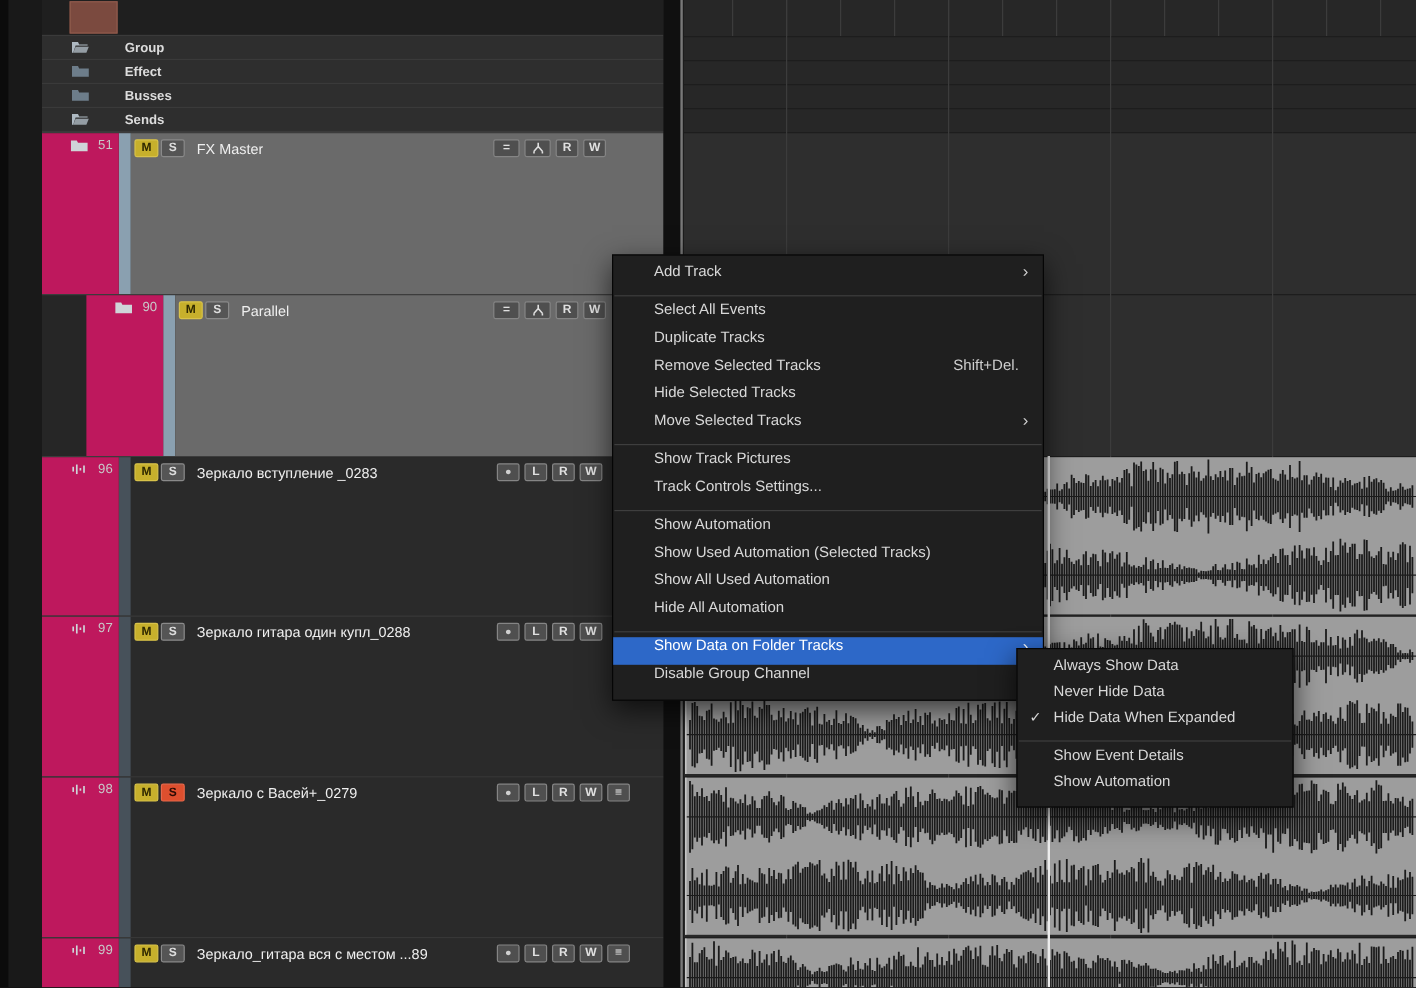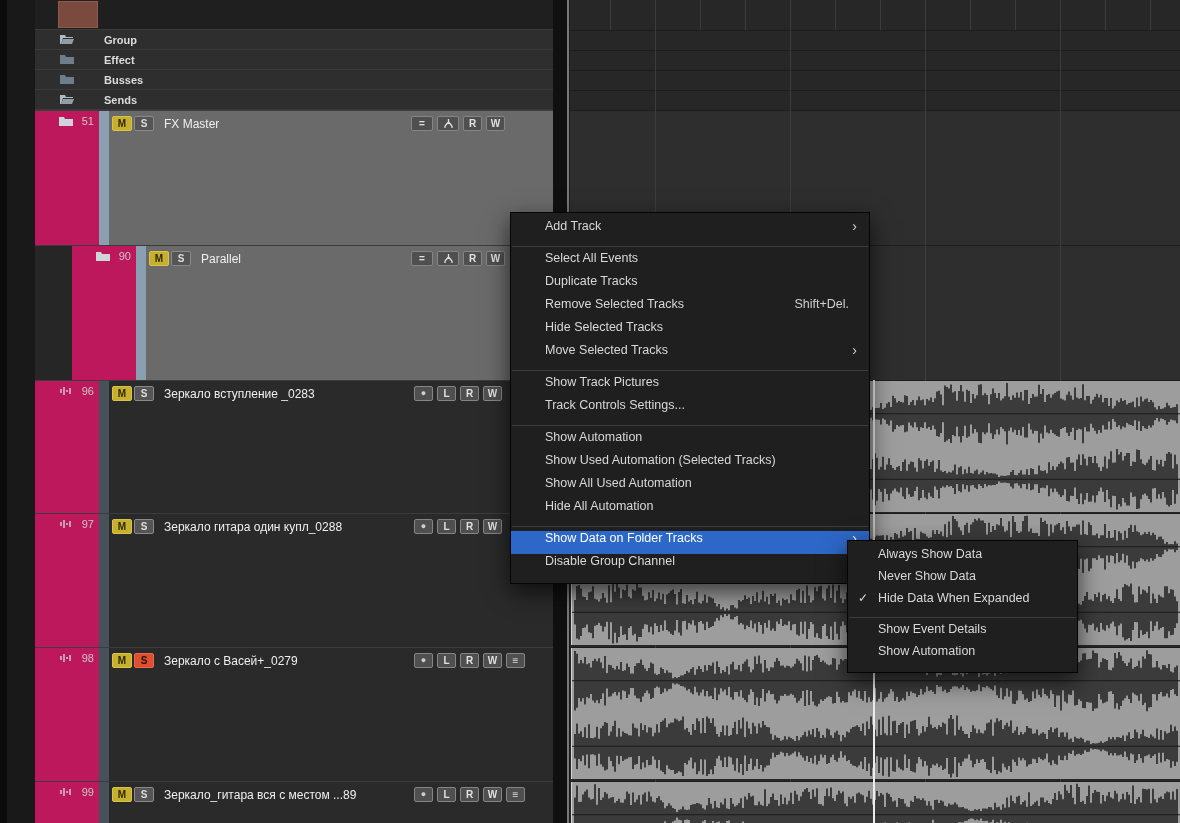--- a/index.html
+++ b/index.html
@@ -393,21 +393,21 @@
       </div>
       <div class="menu-item">
         <span class="label">Disable Group Channel</span>
       </div>
     </div>
   <div class="menu sub-menu" id="sub-menu">
       <div class="menu-item">
         <span class="label">Always Show Data</span>
       </div>
       <div class="menu-item">
-        <span class="label">Never Show Data</span>
+        <span class="label">Never Hide Data</span>
       </div>
       <div class="menu-item">
         <span class="check">✓</span>
         <span class="label">Hide Data When Expanded</span>
       </div>
       <div class="menu-sep"></div>
       <div class="menu-item">
         <span class="label">Show Event Details</span>
       </div>
       <div class="menu-item">

